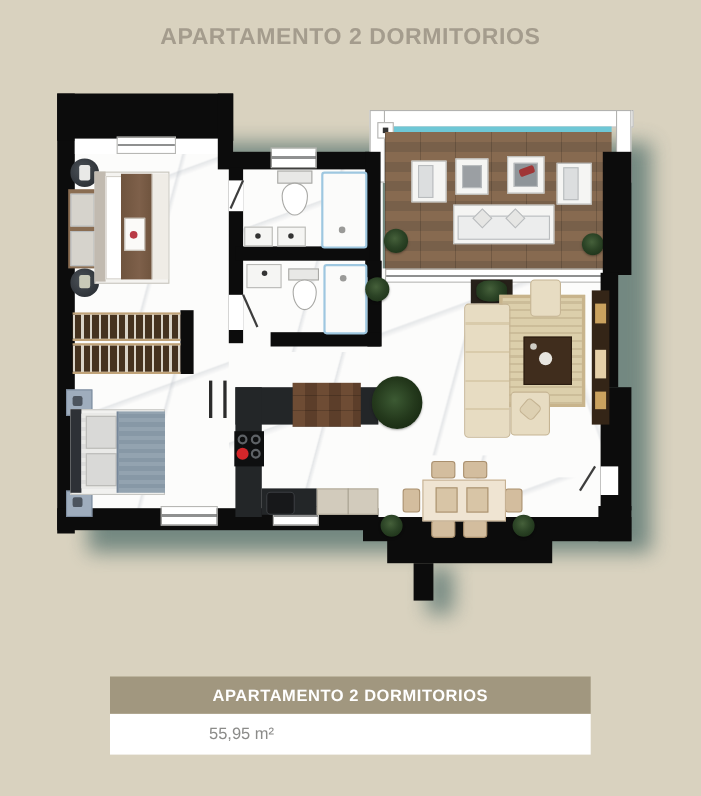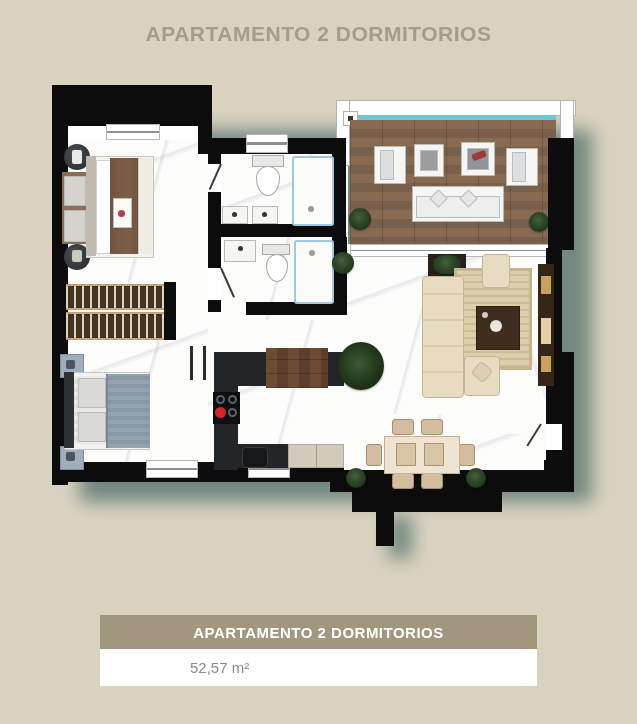--- a/index.html
+++ b/index.html
@@ -230,15 +230,15 @@
   <div class="abs" style="left:538px;top:264px;width:16px;height:122px;background:#342517;"></div>
   <div class="abs" style="left:541px;top:276px;width:10px;height:18px;background:#caa25f;"></div>
   <div class="abs" style="left:541px;top:318px;width:10px;height:26px;background:#e4cfa8;"></div>
   <div class="abs" style="left:541px;top:356px;width:10px;height:16px;background:#caa25f;"></div>
 
 </div>
 
 <div class="card">
   <div class="card-header">APARTAMENTO 2 DORMITORIOS</div>
   <div class="card-row">
-    <span>52,57 m²</span>
+    <span>55,95 m²</span>
   </div>
 </div>
 
 </body></html>

